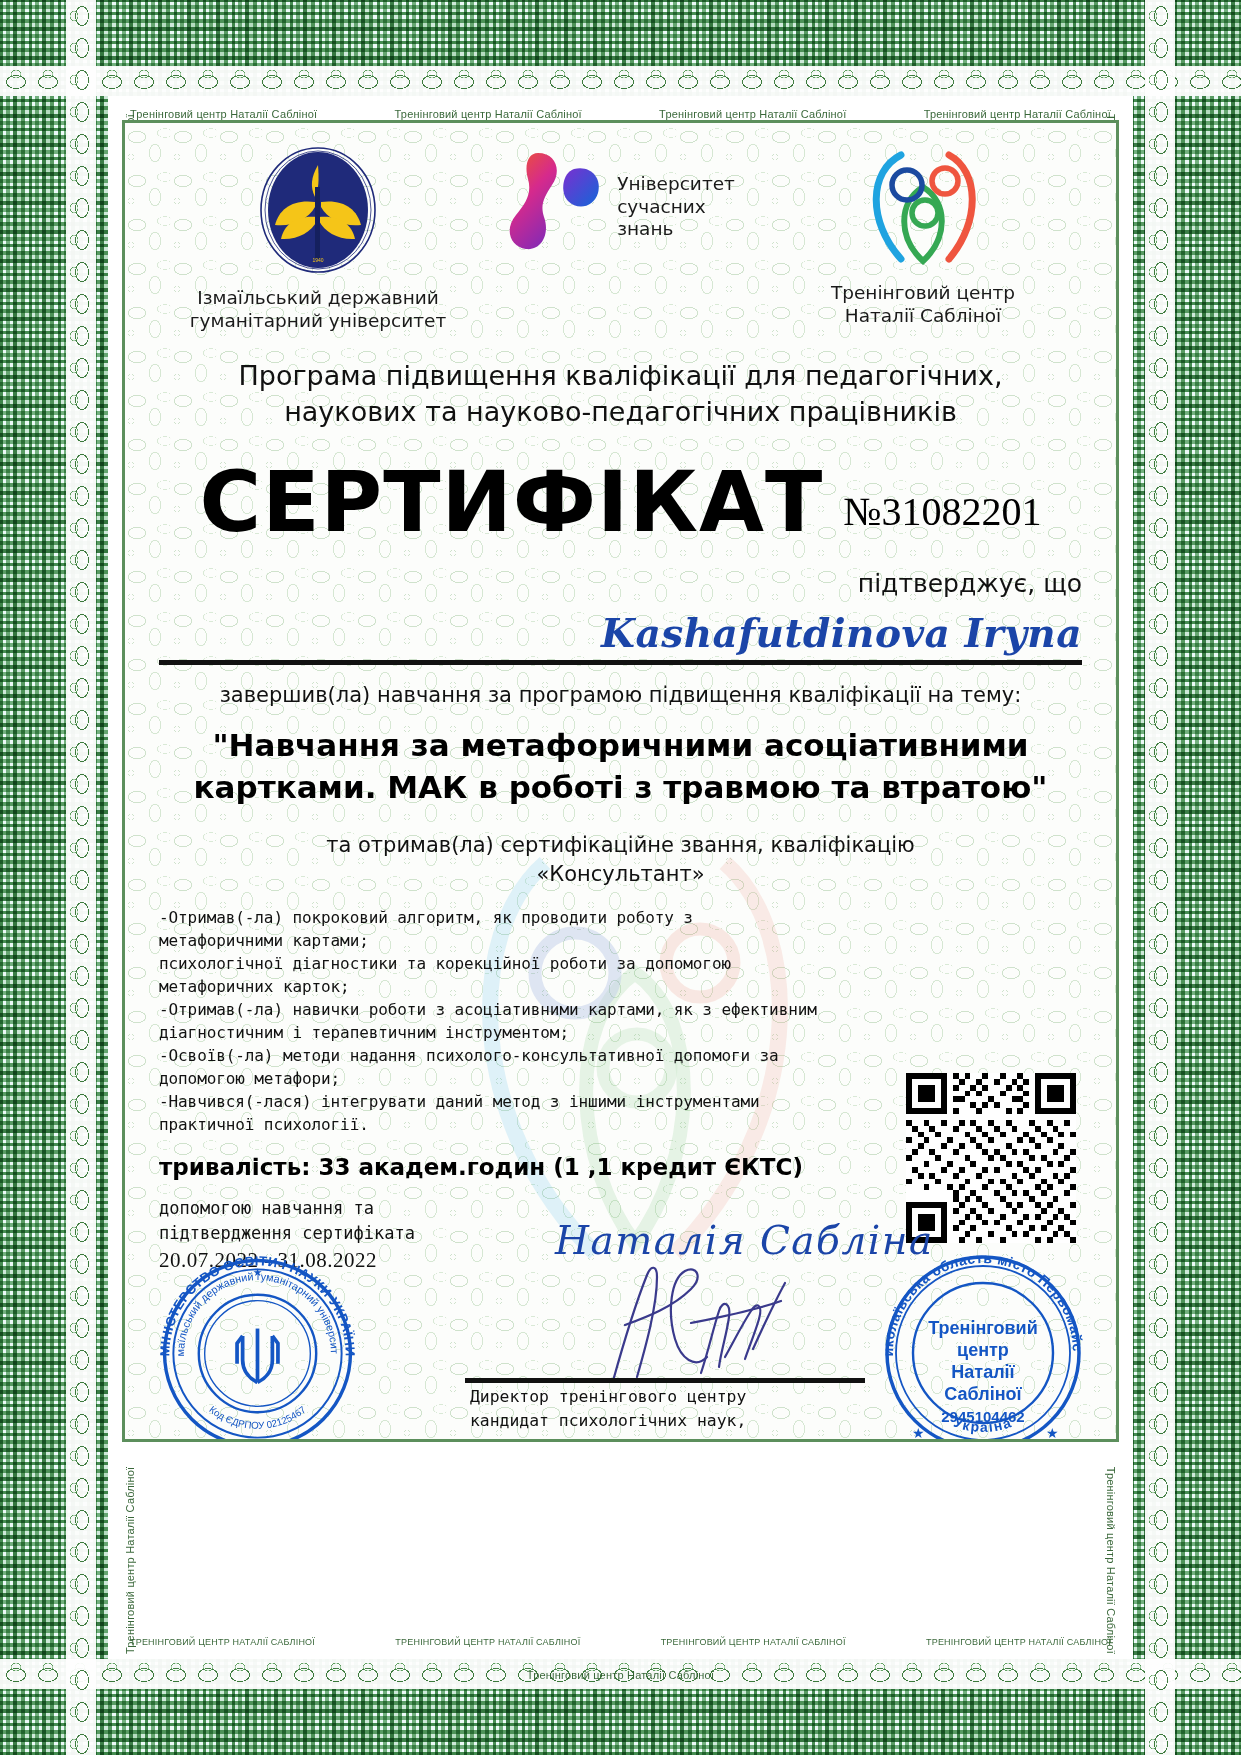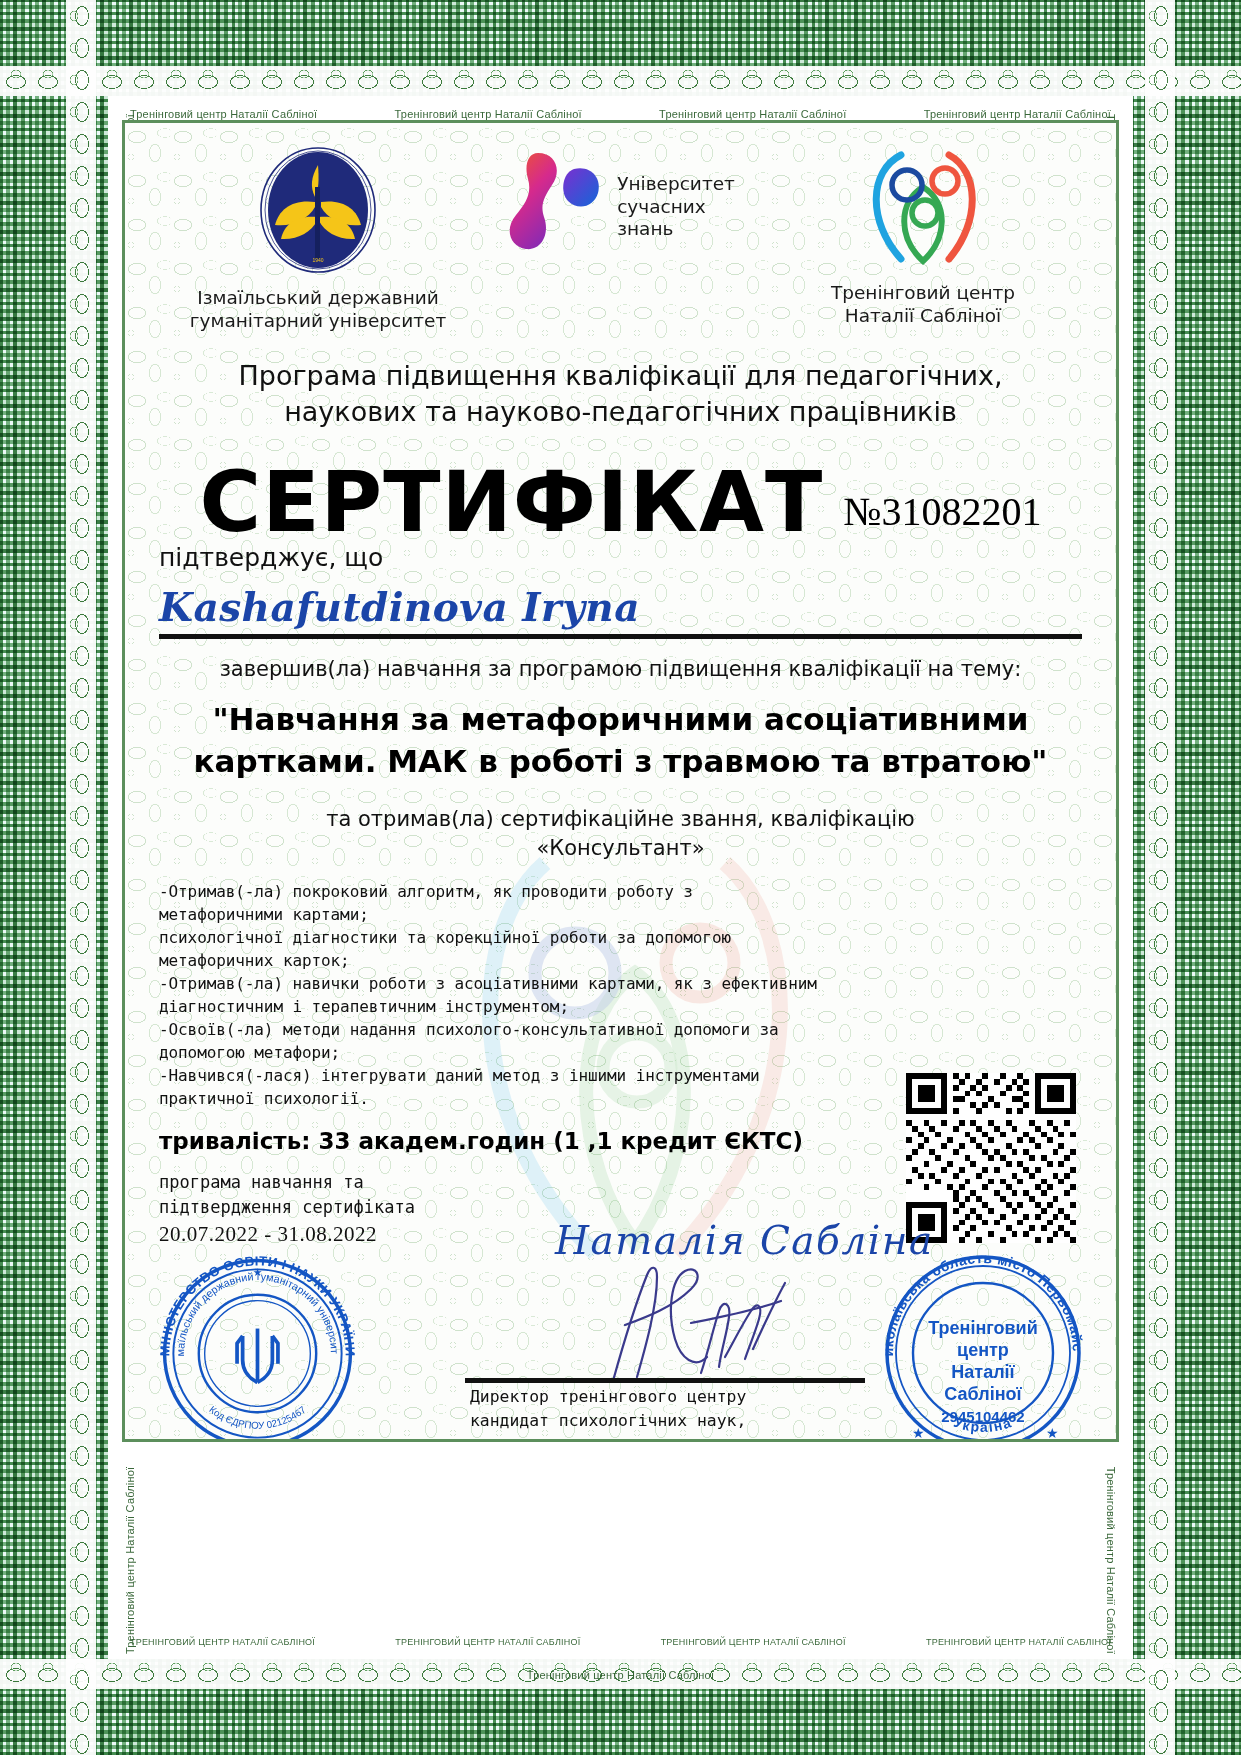--- a/index.html
+++ b/index.html
@@ -202,28 +202,29 @@
   }
   .cert-number {
     font-family: "Liberation Serif", serif;
     font-size: 40px;
     color: #000;
     padding-bottom: 8px;
     white-space: nowrap;
   }
 
   .confirm-line {
-    text-align: left;
+    text-align: right;
     font-size: 25px;
     color: #111;
+    margin-top: 26px;
     font-family: "DejaVu Sans", sans-serif;
   }
 
   .recipient {
-    text-align: left;
+    text-align: right;
     font-family: "DejaVu Serif", serif;
     font-style: italic;
     font-weight: 700;
     font-size: 39px;
     color: #1b45a8;
     margin-top: 12px;
     letter-spacing: 0.5px;
   }
 
   .rule {
@@ -494,21 +495,21 @@
         <div>діагностичним і терапевтичним інструментом;</div>
         <div>-Освоїв(-ла) методи надання психолого-консультативної допомоги за</div>
         <div>допомогою метафори;</div>
         <div>-Навчився(-лася) інтегрувати даний метод з іншими інструментами</div>
         <div>практичної психології.</div>
       </div>
 
       <div class="duration">тривалість: 33 академ.годин (1 ,1 кредит ЄКТС)</div>
 
       <div class="program-dates">
-        <div>програма навчання та</div>
+        <div>допомогою навчання та</div>
         <div>підтвердження сертифіката</div>
         <div class="date-val">20.07.2022 - 31.08.2022</div>
       </div>
     </div>
 
     <svg class="qr" viewBox="0 0 29 29" shape-rendering="crispEdges">
       <rect width="29" height="29" fill="#ffffff"></rect>
       <g fill="#000000">
         <rect x="0" y="0" width="7" height="1"></rect>
           <rect x="0" y="6" width="7" height="1"></rect>

